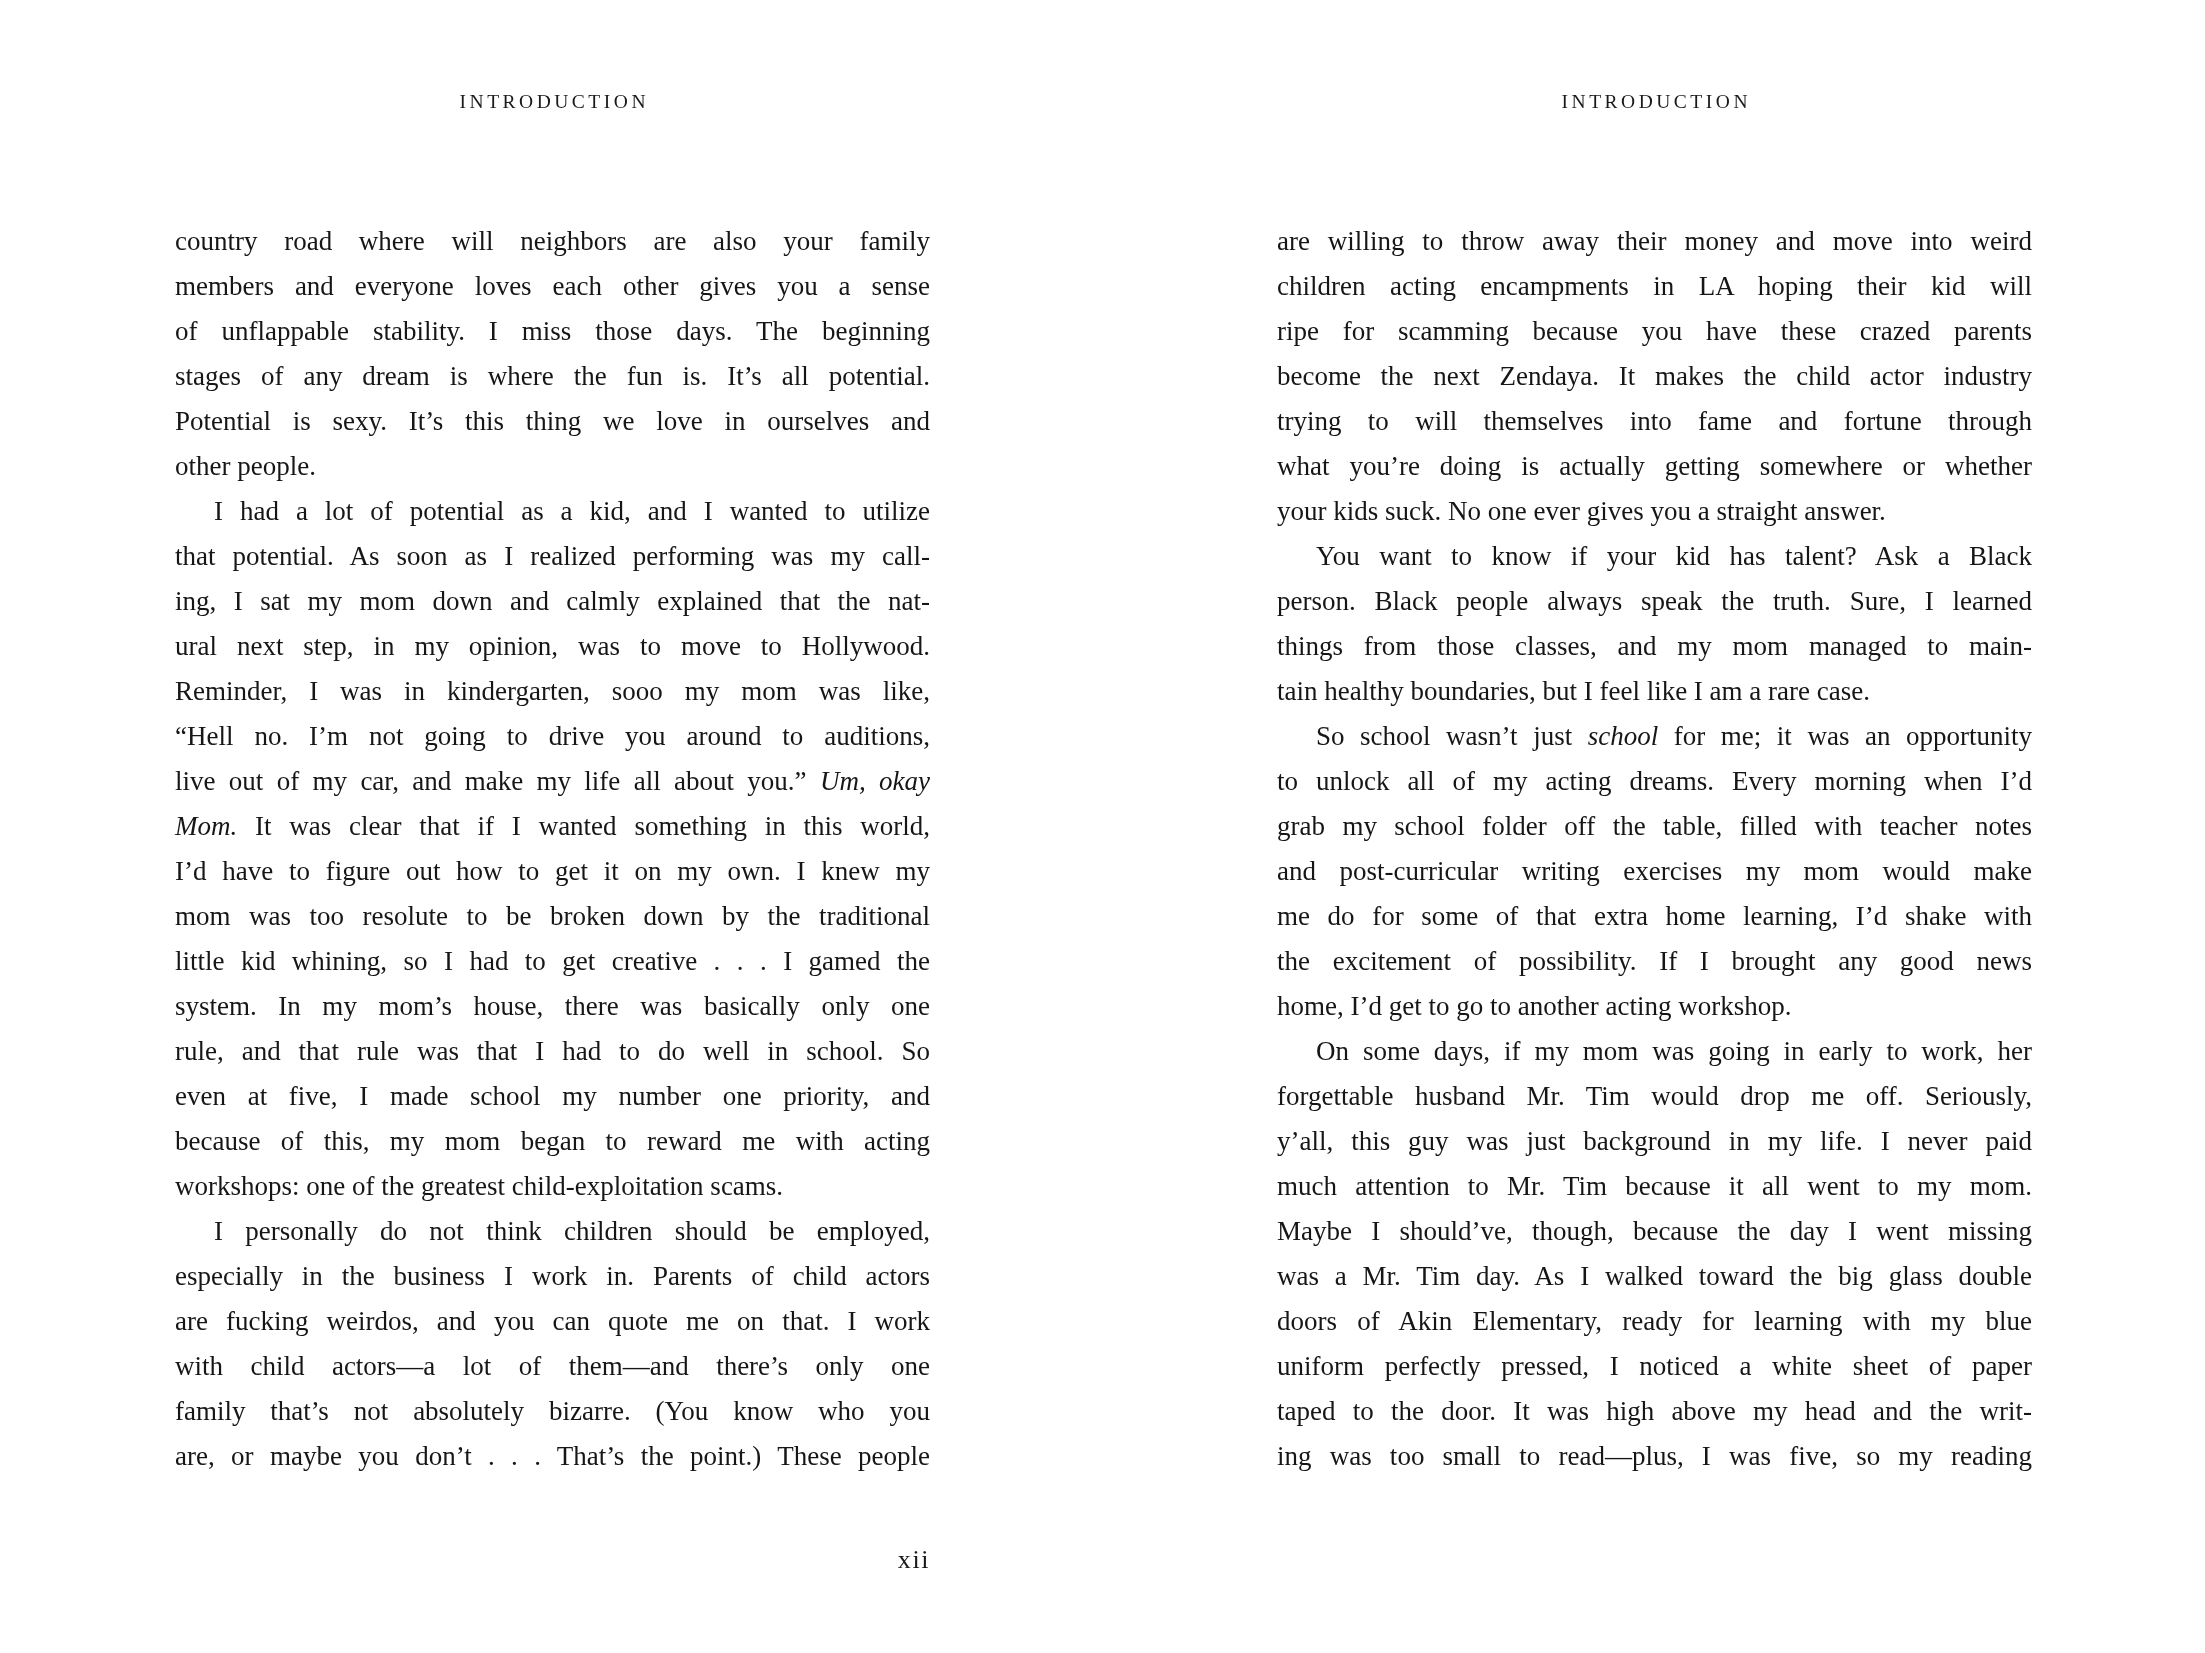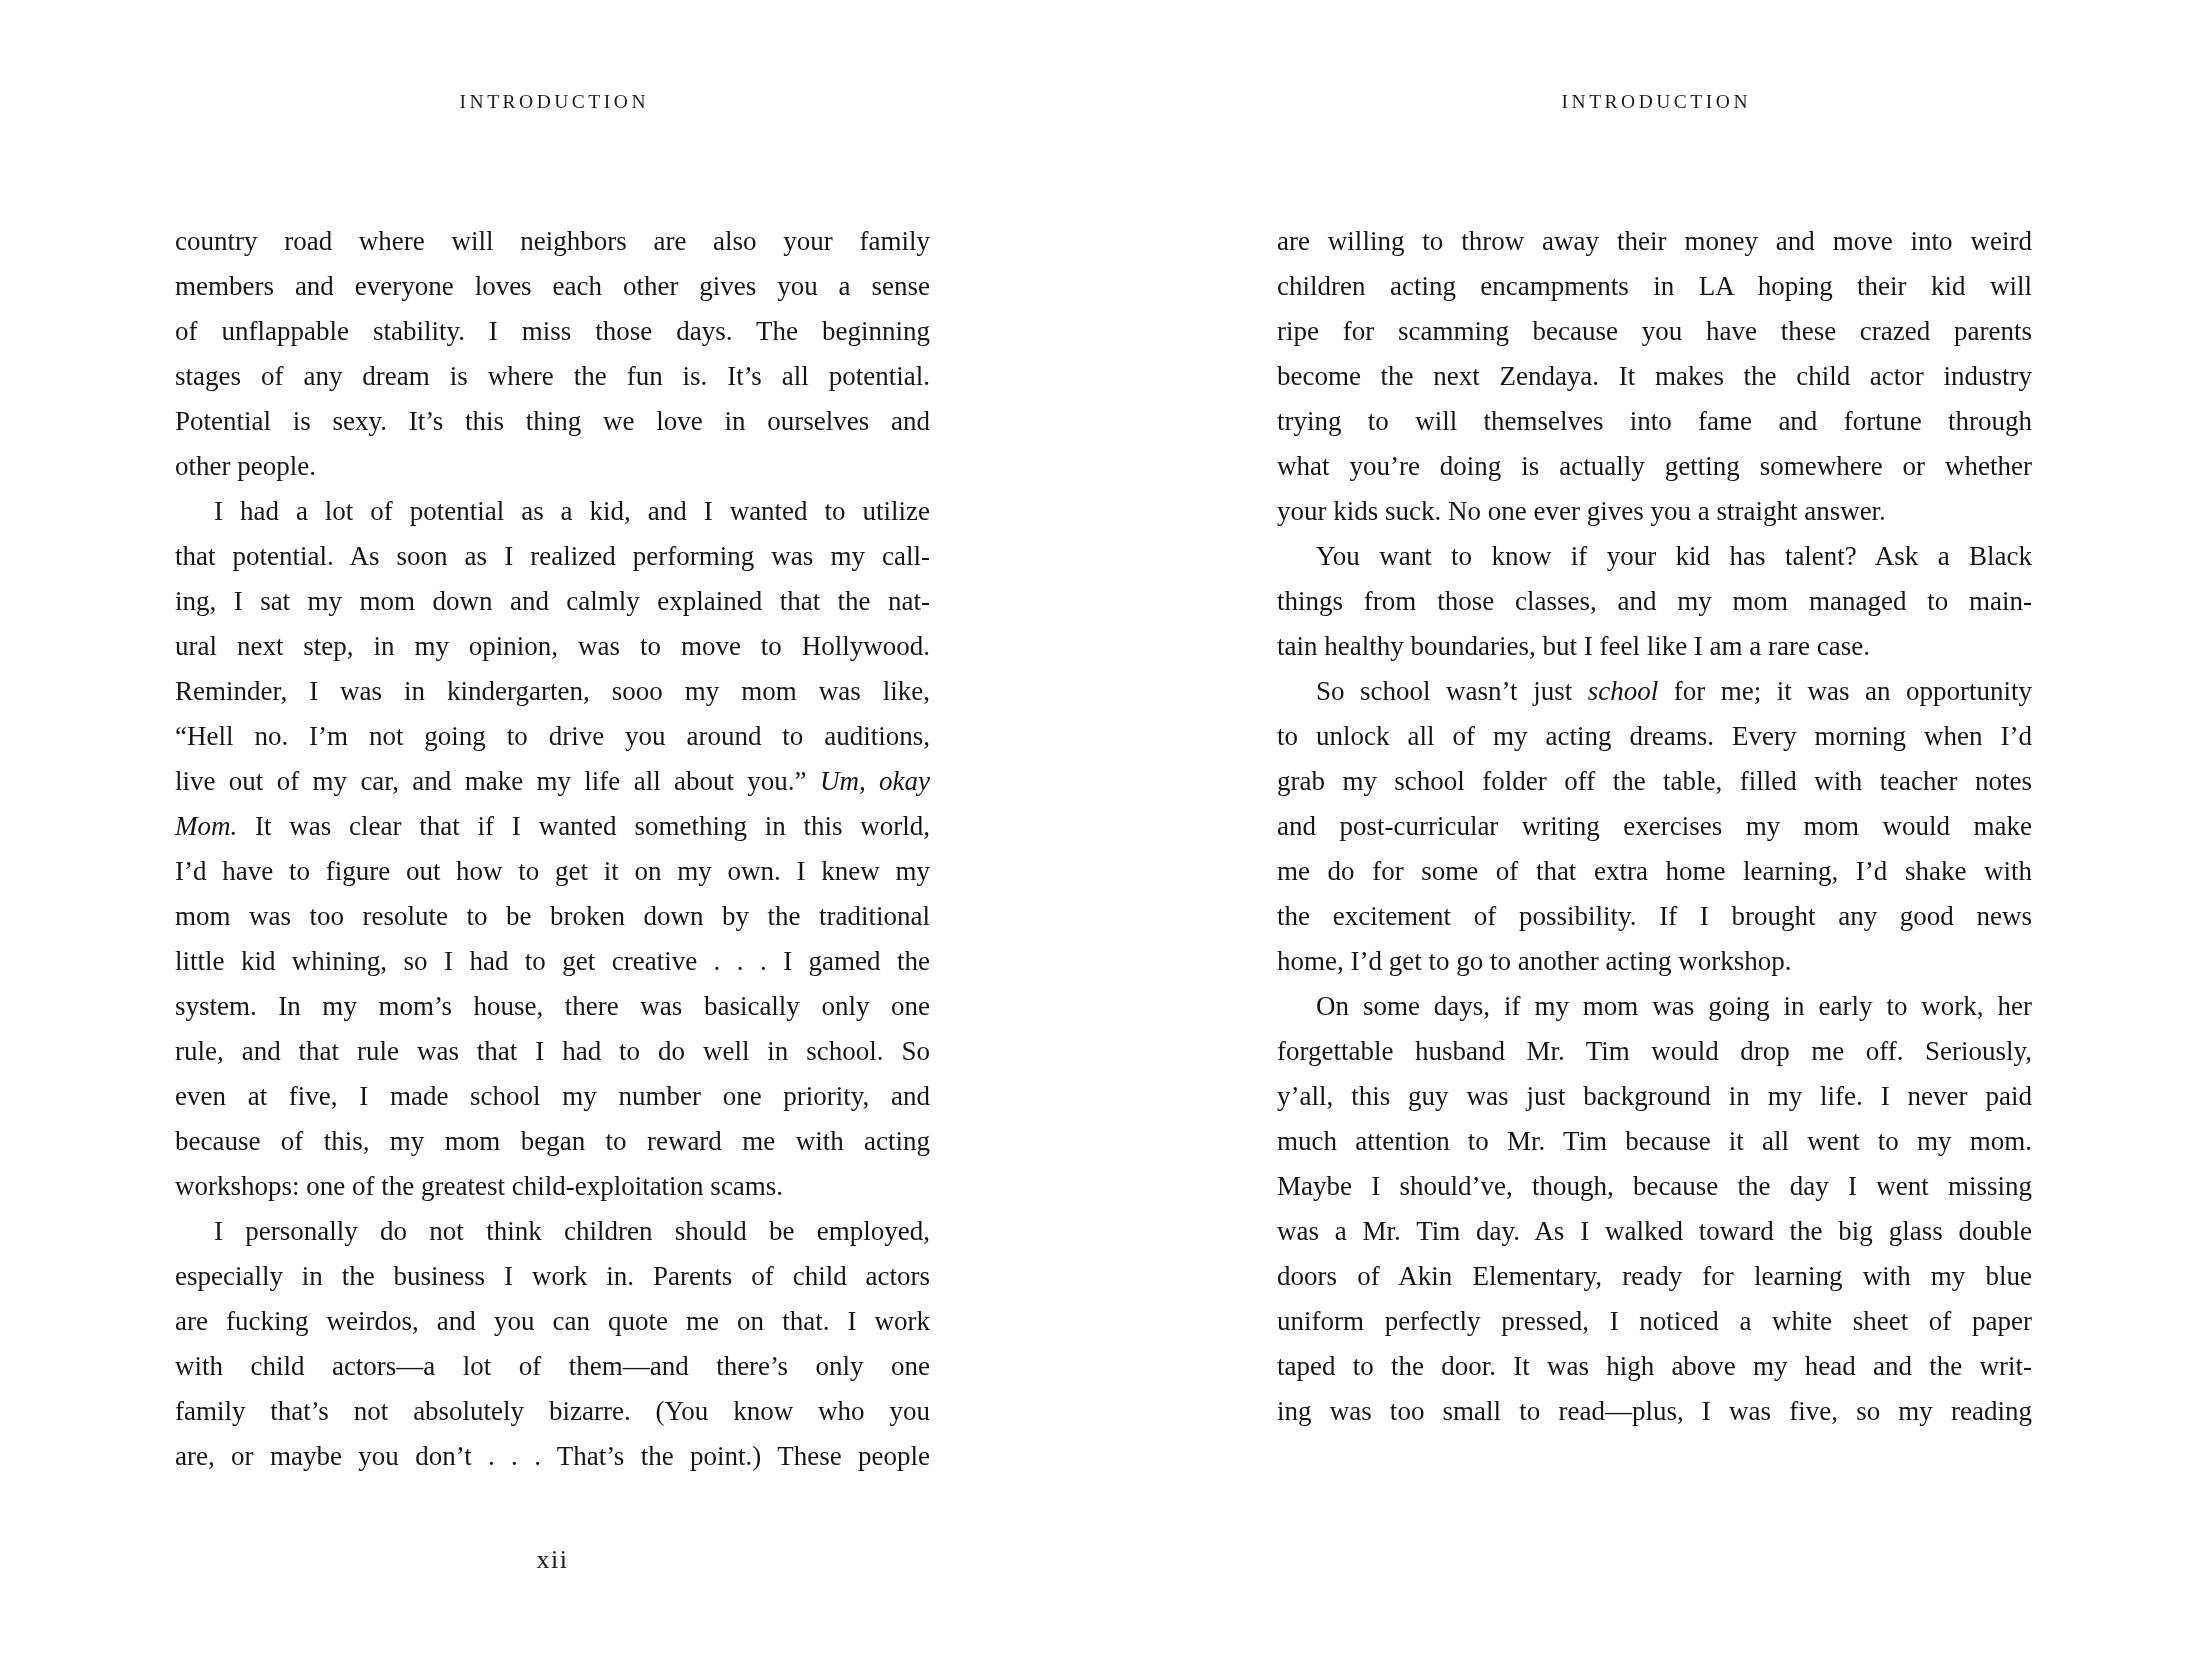--- a/index.html
+++ b/index.html
@@ -55,21 +55,21 @@
   }
   .line.indent {
     text-indent: 39px;
   }
   .it { font-style: italic; }
   .folio {
     position: absolute;
     top: 1524px;
     left: 0;
     width: 100%;
-    text-align: center;
+    text-align: right;
     font-size: 26px;
     letter-spacing: 0.06em;
     color: #1a1a1a;
   }
 </style>
 </head>
 <body>
 
 <div class="spread">
 
@@ -112,20 +112,21 @@
     <div class="running-head">INTRODUCTION</div>
     <div class="body-text" id="body-right">
         <div class="line">are willing to throw away their money and move into weird</div>
         <div class="line">children acting encampments in LA hoping their kid will</div>
         <div class="line">ripe for scamming because you have these crazed parents</div>
         <div class="line">become the next Zendaya. It makes the child actor industry</div>
         <div class="line">trying to will themselves into fame and fortune through</div>
         <div class="line">what you’re doing is actually getting somewhere or whether</div>
         <div class="line para-end">your kids suck. No one ever gives you a straight answer.</div>
         <div class="line indent">You want to know if your kid has talent? Ask a Black</div>
+        <div class="line">person. Black people always speak the truth. Sure, I learned</div>
         <div class="line">things from those classes, and my mom managed to main-</div>
         <div class="line para-end">tain healthy boundaries, but I feel like I am a rare case.</div>
         <div class="line indent"><span>So school wasn’t just </span><span class="it">school</span><span> for me; it was an opportunity</span></div>
         <div class="line">to unlock all of my acting dreams. Every morning when I’d</div>
         <div class="line">grab my school folder off the table, filled with teacher notes</div>
         <div class="line">and post-curricular writing exercises my mom would make</div>
         <div class="line">me do for some of that extra home learning, I’d shake with</div>
         <div class="line">the excitement of possibility. If I brought any good news</div>
         <div class="line para-end">home, I’d get to go to another acting workshop.</div>
         <div class="line indent">On some days, if my mom was going in early to work, her</div>

